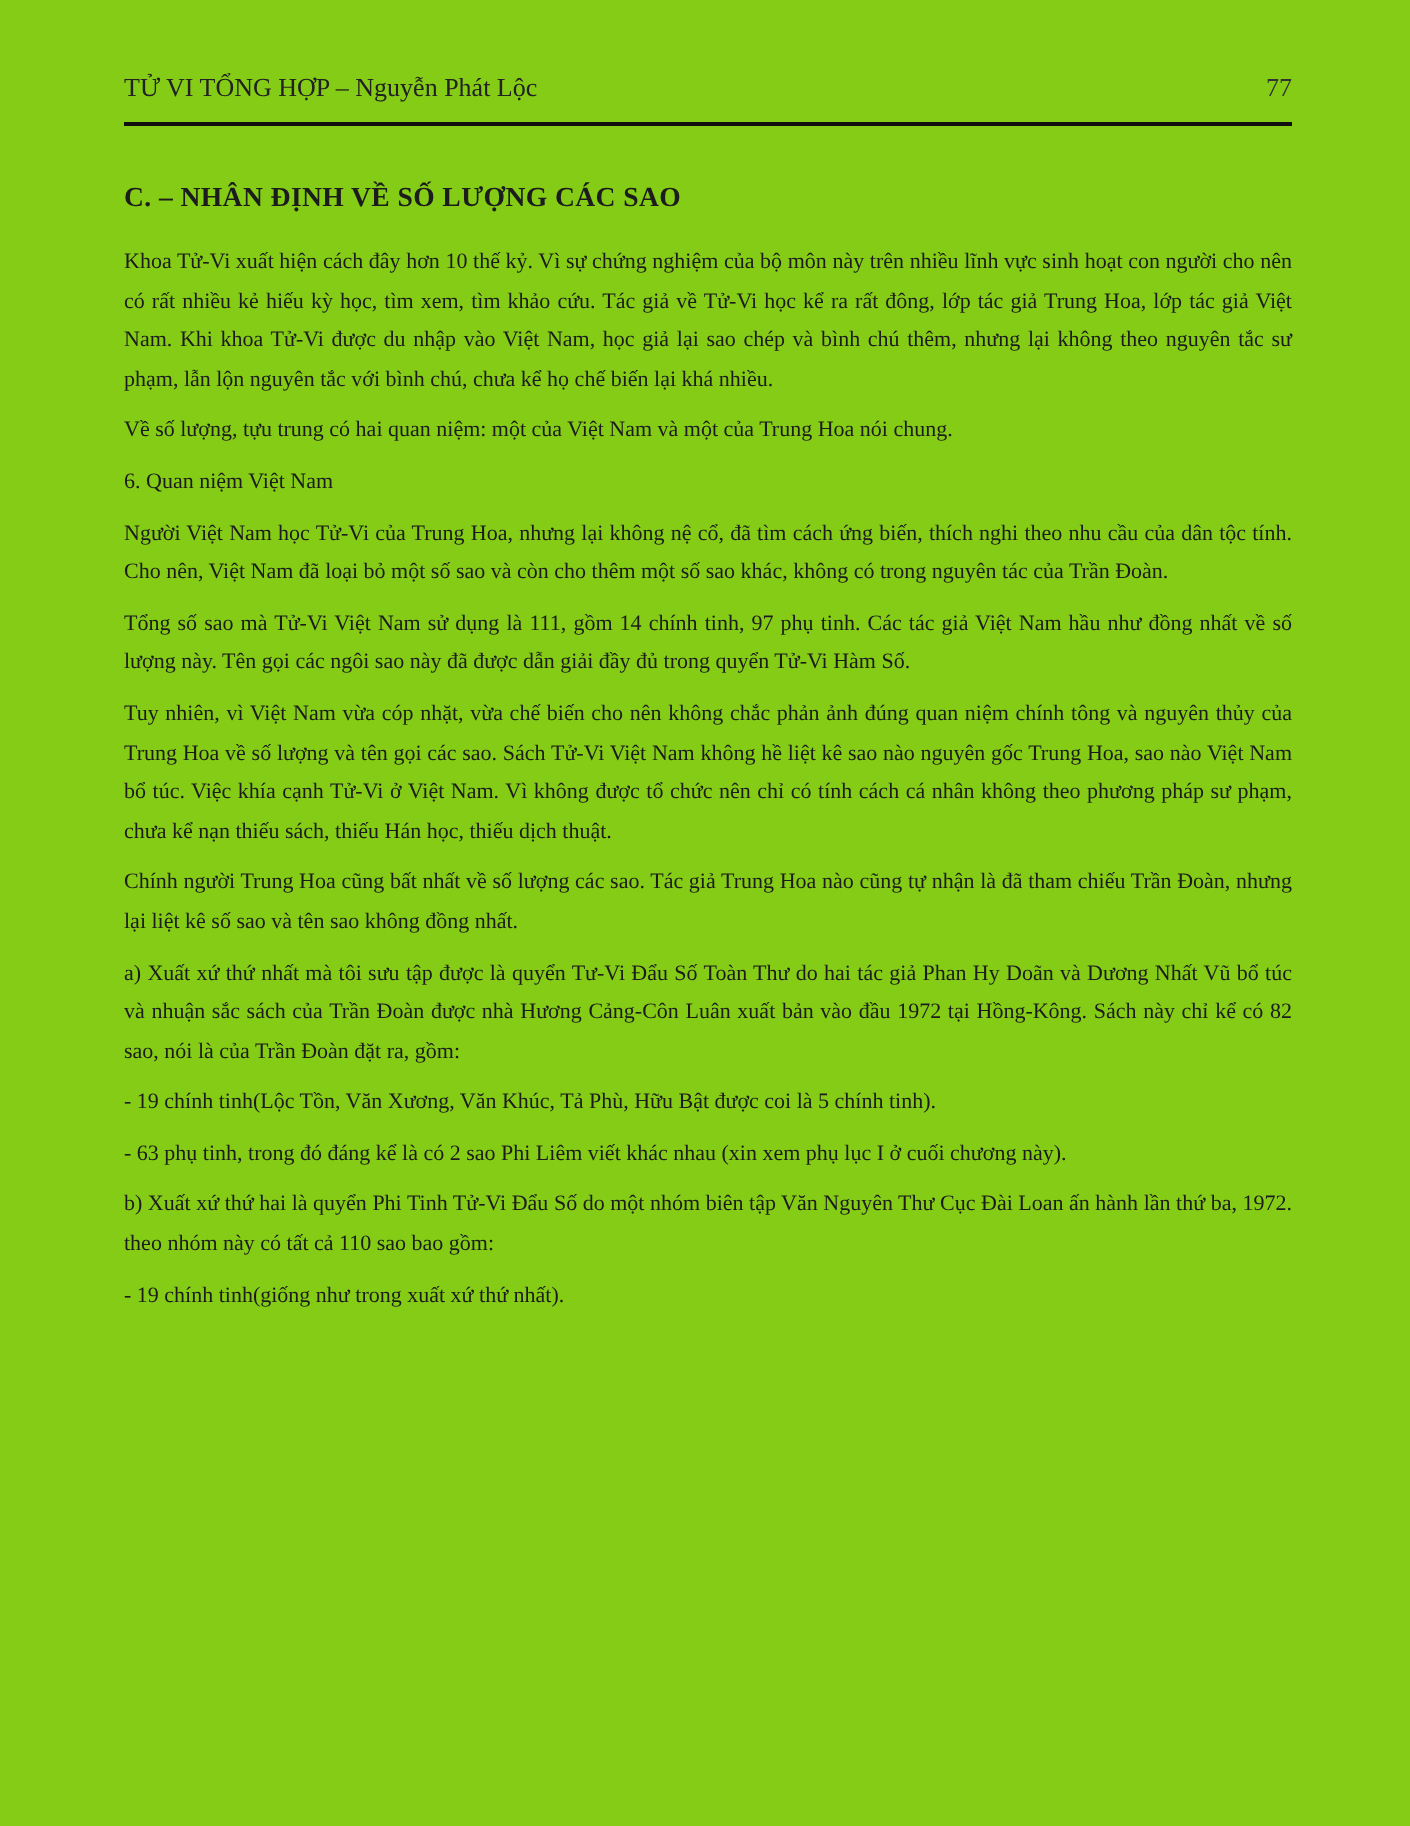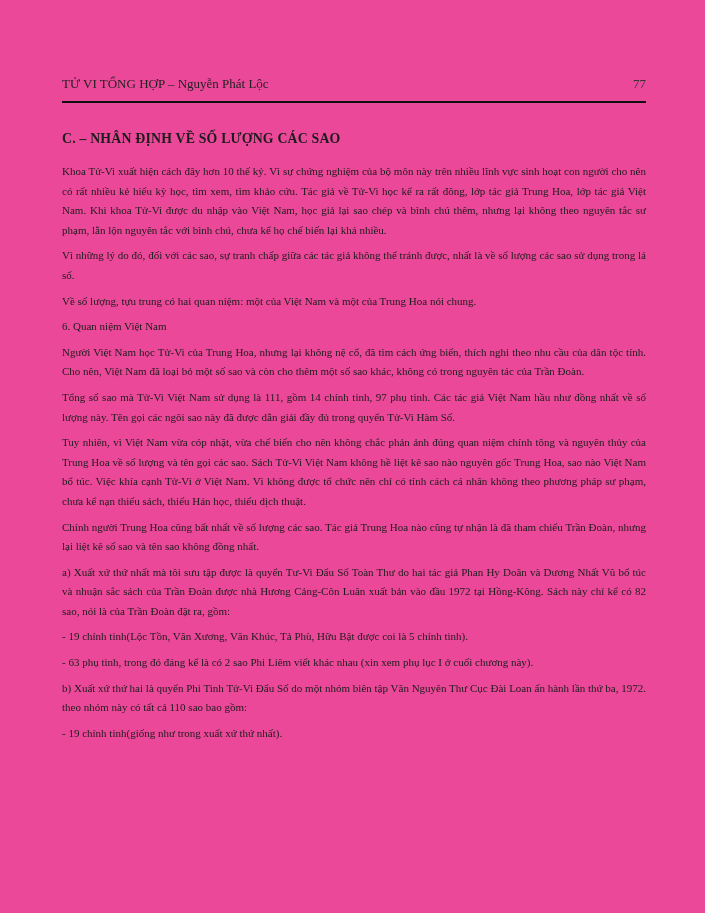--- a/index.html
+++ b/index.html
@@ -4,38 +4,37 @@
 <style>
   html, body {
     margin: 0;
     padding: 0;
     background: #ffffff;
   }
   .page {
     position: relative;
     width: 705px;
     height: 913px;
-    background: #ec4899;
+    background: #84cc16;
     box-sizing: border-box;
     padding: 36px 59px 0 62px;
     font-family: "Liberation Serif", "DejaVu Serif", serif;
     color: #1c1c1c;
     overflow: hidden;
   }
   .running-header {
     display: flex;
     justify-content: space-between;
     align-items: baseline;
     font-size: 13px;
     line-height: 16px;
     color: #222222;
   }
   .running-header .page-num {
     color: #333333;
-    margin-top: 40px;
   }
   .header-rule {
     border: none;
     border-top: 2px solid #101010;
     margin: 9px 0 0 0;
   }
   .section-heading {
     font-size: 13.8px;
     font-weight: bold;
     letter-spacing: 0.2px;
@@ -58,21 +57,20 @@
     <span class="title">TỬ VI TỔNG HỢP – Nguyễn Phát Lộc</span>
     <span class="page-num">77</span>
   </div>
 
   <hr class="header-rule">
 
   <div class="body-text">
     <h1 class="section-heading">C. – NHÂN ĐỊNH VỀ SỐ LƯỢNG CÁC SAO</h1>
     <div id="paragraphs-container">
         <p class="para">Khoa Tử-Vi xuất hiện cách đây hơn 10 thế kỷ.  Vì sự chứng nghiệm của bộ môn này trên nhiều lĩnh vực sinh hoạt con người cho nên có rất nhiều kẻ hiếu kỳ học, tìm xem, tìm khảo cứu.  Tác giả về Tử-Vi học kể ra rất đông, lớp tác giả Trung Hoa, lớp tác giả Việt Nam.  Khi khoa Tử-Vi được du nhập vào Việt Nam, học giả lại sao chép và bình chú thêm, nhưng lại không theo nguyên tắc sư phạm, lẫn lộn nguyên tắc với bình chú, chưa kể họ chế biến lại khá nhiều.</p>
-        <p class="para">Vì những lý do đó, đối với các sao, sự tranh chấp giữa các tác giả không thể tránh được, nhất là về số lượng các sao sử dụng trong lá số.</p>
         <p class="para">Về số lượng, tựu trung có hai quan niệm: một của Việt Nam và một của Trung Hoa nói chung.</p>
         <p class="para">6. Quan niệm Việt Nam</p>
         <p class="para">Người Việt Nam học Tử-Vi của Trung Hoa, nhưng lại không nệ cổ, đã tìm cách ứng biến, thích nghi theo nhu cầu của dân tộc tính.  Cho nên, Việt Nam đã loại bỏ một số sao và còn cho thêm một số sao khác, không có trong nguyên tác của Trần Đoàn.</p>
         <p class="para">Tổng số sao mà Tử-Vi Việt Nam sử dụng là 111, gồm 14 chính tinh, 97 phụ tinh.  Các tác giả Việt Nam hầu như đồng nhất về số lượng này.  Tên gọi các ngôi sao này đã được dẫn giải đầy đủ trong quyển Tử-Vi Hàm Số.</p>
         <p class="para">Tuy nhiên, vì Việt Nam vừa cóp nhặt, vừa chế biến cho nên không chắc phản ảnh đúng quan niệm chính tông và nguyên thủy của Trung Hoa về số lượng và tên gọi các sao.  Sách Tử-Vi Việt Nam không hề liệt kê sao nào nguyên gốc Trung Hoa, sao nào Việt Nam bổ túc.  Việc khía cạnh Tử-Vi ở Việt Nam.  Vì không được tổ chức nên chỉ có tính cách cá nhân không theo phương pháp sư phạm, chưa kể nạn thiếu sách, thiếu Hán học, thiếu dịch thuật.</p>
         <p class="para">Chính người Trung Hoa cũng bất nhất về số lượng các sao. Tác giả Trung Hoa nào cũng tự nhận là đã tham chiếu Trần Đoàn, nhưng lại liệt kê số sao và tên sao không đồng nhất.</p>
         <p class="para">a) Xuất xứ thứ nhất mà tôi sưu tập được là quyển Tư-Vi Đẩu Số Toàn Thư do hai tác giả Phan Hy Doãn và Dương Nhất Vũ bổ túc và nhuận sắc sách của Trần Đoàn được nhà Hương Cảng-Côn Luân xuất bản vào đầu 1972 tại Hồng-Kông.  Sách này chỉ kể có 82 sao, nói là của Trần Đoàn đặt ra, gồm:</p>
         <p class="para">- 19 chính tinh(Lộc Tồn, Văn Xương, Văn Khúc, Tả Phù, Hữu Bật được coi là 5 chính tinh).</p>
         <p class="para">-  63 phụ tinh, trong đó đáng kể là có 2 sao Phi Liêm viết khác nhau (xin xem phụ lục I ở cuối chương này).</p>
         <p class="para">b) Xuất xứ thứ hai là quyển Phi Tinh Tử-Vi Đẩu Số do một nhóm biên tập Văn Nguyên Thư Cục Đài Loan ấn hành lần thứ ba, 1972.  theo nhóm này có tất cả 110 sao bao gồm:</p>

